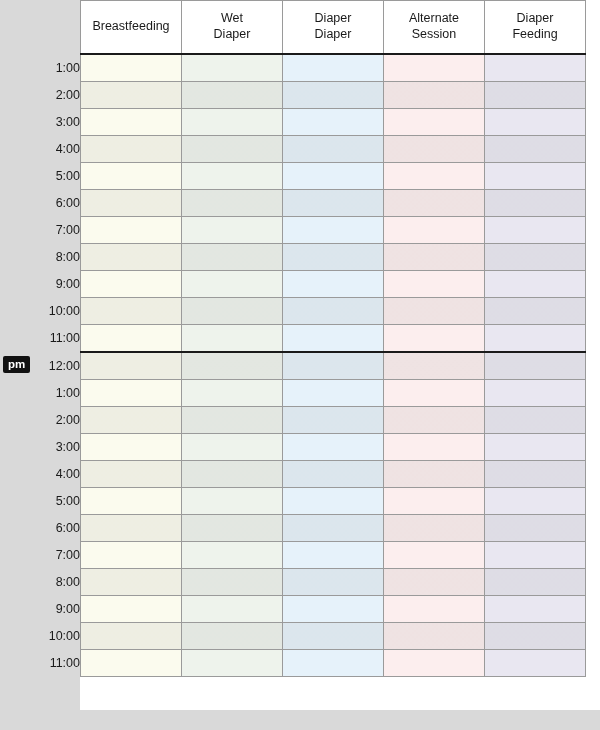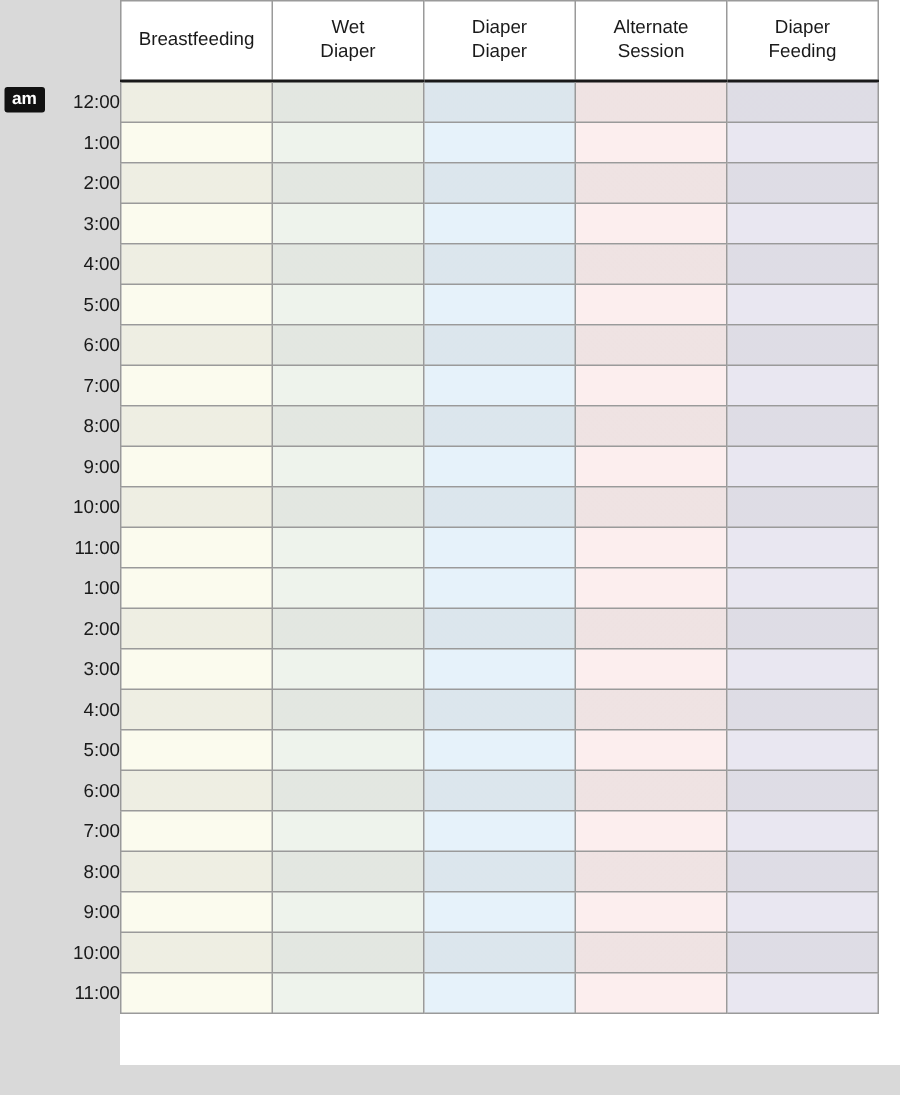--- a/index.html
+++ b/index.html
@@ -132,115 +132,115 @@
             <span>Alternate</span>
             <span>Session</span>
           </th>
           <th class="hdr">
             <span>Diaper</span>
             <span>Feeding</span>
           </th>
         </tr>
     </thead>
     <tbody>
+        <tr>
+          <td class="timecell"><span>1:00</span></td>
+          <td class="slot" style="background: rgb(251, 251, 238);"></td>
+          <td class="slot" style="background: rgb(238, 243, 236);"></td>
+          <td class="slot" style="background: rgb(230, 242, 250);"></td>
+          <td class="slot" style="background: rgb(252, 238, 238);"></td>
+          <td class="slot" style="background: rgb(233, 231, 241);"></td>
+        </tr>
+        <tr>
+          <td class="timecell"><span>2:00</span></td>
+          <td class="slot" style="background: linear-gradient(rgba(150, 150, 150, 0.13), rgba(150, 150, 150, 0.13)), rgb(251, 251, 238);"></td>
+          <td class="slot" style="background: linear-gradient(rgba(150, 150, 150, 0.13), rgba(150, 150, 150, 0.13)), rgb(238, 243, 236);"></td>
+          <td class="slot" style="background: linear-gradient(rgba(150, 150, 150, 0.13), rgba(150, 150, 150, 0.13)), rgb(230, 242, 250);"></td>
+          <td class="slot" style="background: linear-gradient(rgba(150, 150, 150, 0.13), rgba(150, 150, 150, 0.13)), rgb(252, 238, 238);"></td>
+          <td class="slot" style="background: linear-gradient(rgba(150, 150, 150, 0.13), rgba(150, 150, 150, 0.13)), rgb(233, 231, 241);"></td>
+        </tr>
+        <tr>
+          <td class="timecell"><span>3:00</span></td>
+          <td class="slot" style="background: rgb(251, 251, 238);"></td>
+          <td class="slot" style="background: rgb(238, 243, 236);"></td>
+          <td class="slot" style="background: rgb(230, 242, 250);"></td>
+          <td class="slot" style="background: rgb(252, 238, 238);"></td>
+          <td class="slot" style="background: rgb(233, 231, 241);"></td>
+        </tr>
+        <tr>
+          <td class="timecell"><span>4:00</span></td>
+          <td class="slot" style="background: linear-gradient(rgba(150, 150, 150, 0.13), rgba(150, 150, 150, 0.13)), rgb(251, 251, 238);"></td>
+          <td class="slot" style="background: linear-gradient(rgba(150, 150, 150, 0.13), rgba(150, 150, 150, 0.13)), rgb(238, 243, 236);"></td>
+          <td class="slot" style="background: linear-gradient(rgba(150, 150, 150, 0.13), rgba(150, 150, 150, 0.13)), rgb(230, 242, 250);"></td>
+          <td class="slot" style="background: linear-gradient(rgba(150, 150, 150, 0.13), rgba(150, 150, 150, 0.13)), rgb(252, 238, 238);"></td>
+          <td class="slot" style="background: linear-gradient(rgba(150, 150, 150, 0.13), rgba(150, 150, 150, 0.13)), rgb(233, 231, 241);"></td>
+        </tr>
+        <tr>
+          <td class="timecell"><span>5:00</span></td>
+          <td class="slot" style="background: rgb(251, 251, 238);"></td>
+          <td class="slot" style="background: rgb(238, 243, 236);"></td>
+          <td class="slot" style="background: rgb(230, 242, 250);"></td>
+          <td class="slot" style="background: rgb(252, 238, 238);"></td>
+          <td class="slot" style="background: rgb(233, 231, 241);"></td>
+        </tr>
+        <tr>
+          <td class="timecell"><span>6:00</span></td>
+          <td class="slot" style="background: linear-gradient(rgba(150, 150, 150, 0.13), rgba(150, 150, 150, 0.13)), rgb(251, 251, 238);"></td>
+          <td class="slot" style="background: linear-gradient(rgba(150, 150, 150, 0.13), rgba(150, 150, 150, 0.13)), rgb(238, 243, 236);"></td>
+          <td class="slot" style="background: linear-gradient(rgba(150, 150, 150, 0.13), rgba(150, 150, 150, 0.13)), rgb(230, 242, 250);"></td>
+          <td class="slot" style="background: linear-gradient(rgba(150, 150, 150, 0.13), rgba(150, 150, 150, 0.13)), rgb(252, 238, 238);"></td>
+          <td class="slot" style="background: linear-gradient(rgba(150, 150, 150, 0.13), rgba(150, 150, 150, 0.13)), rgb(233, 231, 241);"></td>
+        </tr>
+        <tr>
+          <td class="timecell"><span>7:00</span></td>
+          <td class="slot" style="background: rgb(251, 251, 238);"></td>
+          <td class="slot" style="background: rgb(238, 243, 236);"></td>
+          <td class="slot" style="background: rgb(230, 242, 250);"></td>
+          <td class="slot" style="background: rgb(252, 238, 238);"></td>
+          <td class="slot" style="background: rgb(233, 231, 241);"></td>
+        </tr>
+        <tr>
+          <td class="timecell"><span>8:00</span></td>
+          <td class="slot" style="background: linear-gradient(rgba(150, 150, 150, 0.13), rgba(150, 150, 150, 0.13)), rgb(251, 251, 238);"></td>
+          <td class="slot" style="background: linear-gradient(rgba(150, 150, 150, 0.13), rgba(150, 150, 150, 0.13)), rgb(238, 243, 236);"></td>
+          <td class="slot" style="background: linear-gradient(rgba(150, 150, 150, 0.13), rgba(150, 150, 150, 0.13)), rgb(230, 242, 250);"></td>
+          <td class="slot" style="background: linear-gradient(rgba(150, 150, 150, 0.13), rgba(150, 150, 150, 0.13)), rgb(252, 238, 238);"></td>
+          <td class="slot" style="background: linear-gradient(rgba(150, 150, 150, 0.13), rgba(150, 150, 150, 0.13)), rgb(233, 231, 241);"></td>
+        </tr>
+        <tr>
+          <td class="timecell"><span>9:00</span></td>
+          <td class="slot" style="background: rgb(251, 251, 238);"></td>
+          <td class="slot" style="background: rgb(238, 243, 236);"></td>
+          <td class="slot" style="background: rgb(230, 242, 250);"></td>
+          <td class="slot" style="background: rgb(252, 238, 238);"></td>
+          <td class="slot" style="background: rgb(233, 231, 241);"></td>
+        </tr>
+        <tr>
+          <td class="timecell"><span>10:00</span></td>
+          <td class="slot" style="background: linear-gradient(rgba(150, 150, 150, 0.13), rgba(150, 150, 150, 0.13)), rgb(251, 251, 238);"></td>
+          <td class="slot" style="background: linear-gradient(rgba(150, 150, 150, 0.13), rgba(150, 150, 150, 0.13)), rgb(238, 243, 236);"></td>
+          <td class="slot" style="background: linear-gradient(rgba(150, 150, 150, 0.13), rgba(150, 150, 150, 0.13)), rgb(230, 242, 250);"></td>
+          <td class="slot" style="background: linear-gradient(rgba(150, 150, 150, 0.13), rgba(150, 150, 150, 0.13)), rgb(252, 238, 238);"></td>
+          <td class="slot" style="background: linear-gradient(rgba(150, 150, 150, 0.13), rgba(150, 150, 150, 0.13)), rgb(233, 231, 241);"></td>
+        </tr>
+        <tr>
+          <td class="timecell"><span>11:00</span></td>
+          <td class="slot" style="background: rgb(251, 251, 238);"></td>
+          <td class="slot" style="background: rgb(238, 243, 236);"></td>
+          <td class="slot" style="background: rgb(230, 242, 250);"></td>
+          <td class="slot" style="background: rgb(252, 238, 238);"></td>
+          <td class="slot" style="background: rgb(233, 231, 241);"></td>
+        </tr>
         <tr class="daystart">
-          <td class="timecell"><span class="ampm">am</span><span>12:00</span></td>
-          <td class="slot" style="background: linear-gradient(rgba(150, 150, 150, 0.13), rgba(150, 150, 150, 0.13)), rgb(251, 251, 238);"></td>
-          <td class="slot" style="background: linear-gradient(rgba(150, 150, 150, 0.13), rgba(150, 150, 150, 0.13)), rgb(238, 243, 236);"></td>
-          <td class="slot" style="background: linear-gradient(rgba(150, 150, 150, 0.13), rgba(150, 150, 150, 0.13)), rgb(230, 242, 250);"></td>
-          <td class="slot" style="background: linear-gradient(rgba(150, 150, 150, 0.13), rgba(150, 150, 150, 0.13)), rgb(252, 238, 238);"></td>
-          <td class="slot" style="background: linear-gradient(rgba(150, 150, 150, 0.13), rgba(150, 150, 150, 0.13)), rgb(233, 231, 241);"></td>
-        </tr>
-        <tr>
-          <td class="timecell"><span>1:00</span></td>
-          <td class="slot" style="background: rgb(251, 251, 238);"></td>
-          <td class="slot" style="background: rgb(238, 243, 236);"></td>
-          <td class="slot" style="background: rgb(230, 242, 250);"></td>
-          <td class="slot" style="background: rgb(252, 238, 238);"></td>
-          <td class="slot" style="background: rgb(233, 231, 241);"></td>
-        </tr>
-        <tr>
-          <td class="timecell"><span>2:00</span></td>
-          <td class="slot" style="background: linear-gradient(rgba(150, 150, 150, 0.13), rgba(150, 150, 150, 0.13)), rgb(251, 251, 238);"></td>
-          <td class="slot" style="background: linear-gradient(rgba(150, 150, 150, 0.13), rgba(150, 150, 150, 0.13)), rgb(238, 243, 236);"></td>
-          <td class="slot" style="background: linear-gradient(rgba(150, 150, 150, 0.13), rgba(150, 150, 150, 0.13)), rgb(230, 242, 250);"></td>
-          <td class="slot" style="background: linear-gradient(rgba(150, 150, 150, 0.13), rgba(150, 150, 150, 0.13)), rgb(252, 238, 238);"></td>
-          <td class="slot" style="background: linear-gradient(rgba(150, 150, 150, 0.13), rgba(150, 150, 150, 0.13)), rgb(233, 231, 241);"></td>
-        </tr>
-        <tr>
-          <td class="timecell"><span>3:00</span></td>
-          <td class="slot" style="background: rgb(251, 251, 238);"></td>
-          <td class="slot" style="background: rgb(238, 243, 236);"></td>
-          <td class="slot" style="background: rgb(230, 242, 250);"></td>
-          <td class="slot" style="background: rgb(252, 238, 238);"></td>
-          <td class="slot" style="background: rgb(233, 231, 241);"></td>
-        </tr>
-        <tr>
-          <td class="timecell"><span>4:00</span></td>
-          <td class="slot" style="background: linear-gradient(rgba(150, 150, 150, 0.13), rgba(150, 150, 150, 0.13)), rgb(251, 251, 238);"></td>
-          <td class="slot" style="background: linear-gradient(rgba(150, 150, 150, 0.13), rgba(150, 150, 150, 0.13)), rgb(238, 243, 236);"></td>
-          <td class="slot" style="background: linear-gradient(rgba(150, 150, 150, 0.13), rgba(150, 150, 150, 0.13)), rgb(230, 242, 250);"></td>
-          <td class="slot" style="background: linear-gradient(rgba(150, 150, 150, 0.13), rgba(150, 150, 150, 0.13)), rgb(252, 238, 238);"></td>
-          <td class="slot" style="background: linear-gradient(rgba(150, 150, 150, 0.13), rgba(150, 150, 150, 0.13)), rgb(233, 231, 241);"></td>
-        </tr>
-        <tr>
-          <td class="timecell"><span>5:00</span></td>
-          <td class="slot" style="background: rgb(251, 251, 238);"></td>
-          <td class="slot" style="background: rgb(238, 243, 236);"></td>
-          <td class="slot" style="background: rgb(230, 242, 250);"></td>
-          <td class="slot" style="background: rgb(252, 238, 238);"></td>
-          <td class="slot" style="background: rgb(233, 231, 241);"></td>
-        </tr>
-        <tr>
-          <td class="timecell"><span>6:00</span></td>
-          <td class="slot" style="background: linear-gradient(rgba(150, 150, 150, 0.13), rgba(150, 150, 150, 0.13)), rgb(251, 251, 238);"></td>
-          <td class="slot" style="background: linear-gradient(rgba(150, 150, 150, 0.13), rgba(150, 150, 150, 0.13)), rgb(238, 243, 236);"></td>
-          <td class="slot" style="background: linear-gradient(rgba(150, 150, 150, 0.13), rgba(150, 150, 150, 0.13)), rgb(230, 242, 250);"></td>
-          <td class="slot" style="background: linear-gradient(rgba(150, 150, 150, 0.13), rgba(150, 150, 150, 0.13)), rgb(252, 238, 238);"></td>
-          <td class="slot" style="background: linear-gradient(rgba(150, 150, 150, 0.13), rgba(150, 150, 150, 0.13)), rgb(233, 231, 241);"></td>
-        </tr>
-        <tr>
-          <td class="timecell"><span>7:00</span></td>
-          <td class="slot" style="background: rgb(251, 251, 238);"></td>
-          <td class="slot" style="background: rgb(238, 243, 236);"></td>
-          <td class="slot" style="background: rgb(230, 242, 250);"></td>
-          <td class="slot" style="background: rgb(252, 238, 238);"></td>
-          <td class="slot" style="background: rgb(233, 231, 241);"></td>
-        </tr>
-        <tr>
-          <td class="timecell"><span>8:00</span></td>
-          <td class="slot" style="background: linear-gradient(rgba(150, 150, 150, 0.13), rgba(150, 150, 150, 0.13)), rgb(251, 251, 238);"></td>
-          <td class="slot" style="background: linear-gradient(rgba(150, 150, 150, 0.13), rgba(150, 150, 150, 0.13)), rgb(238, 243, 236);"></td>
-          <td class="slot" style="background: linear-gradient(rgba(150, 150, 150, 0.13), rgba(150, 150, 150, 0.13)), rgb(230, 242, 250);"></td>
-          <td class="slot" style="background: linear-gradient(rgba(150, 150, 150, 0.13), rgba(150, 150, 150, 0.13)), rgb(252, 238, 238);"></td>
-          <td class="slot" style="background: linear-gradient(rgba(150, 150, 150, 0.13), rgba(150, 150, 150, 0.13)), rgb(233, 231, 241);"></td>
-        </tr>
-        <tr>
-          <td class="timecell"><span>9:00</span></td>
-          <td class="slot" style="background: rgb(251, 251, 238);"></td>
-          <td class="slot" style="background: rgb(238, 243, 236);"></td>
-          <td class="slot" style="background: rgb(230, 242, 250);"></td>
-          <td class="slot" style="background: rgb(252, 238, 238);"></td>
-          <td class="slot" style="background: rgb(233, 231, 241);"></td>
-        </tr>
-        <tr>
-          <td class="timecell"><span>10:00</span></td>
-          <td class="slot" style="background: linear-gradient(rgba(150, 150, 150, 0.13), rgba(150, 150, 150, 0.13)), rgb(251, 251, 238);"></td>
-          <td class="slot" style="background: linear-gradient(rgba(150, 150, 150, 0.13), rgba(150, 150, 150, 0.13)), rgb(238, 243, 236);"></td>
-          <td class="slot" style="background: linear-gradient(rgba(150, 150, 150, 0.13), rgba(150, 150, 150, 0.13)), rgb(230, 242, 250);"></td>
-          <td class="slot" style="background: linear-gradient(rgba(150, 150, 150, 0.13), rgba(150, 150, 150, 0.13)), rgb(252, 238, 238);"></td>
-          <td class="slot" style="background: linear-gradient(rgba(150, 150, 150, 0.13), rgba(150, 150, 150, 0.13)), rgb(233, 231, 241);"></td>
-        </tr>
-        <tr>
-          <td class="timecell"><span>11:00</span></td>
-          <td class="slot" style="background: rgb(251, 251, 238);"></td>
-          <td class="slot" style="background: rgb(238, 243, 236);"></td>
-          <td class="slot" style="background: rgb(230, 242, 250);"></td>
-          <td class="slot" style="background: rgb(252, 238, 238);"></td>
-          <td class="slot" style="background: rgb(233, 231, 241);"></td>
+          <td class="timecell"><span class="ampm">pm</span><span>12:00</span></td>
+          <td class="slot" style="background: linear-gradient(rgba(150, 150, 150, 0.13), rgba(150, 150, 150, 0.13)), rgb(251, 251, 238);"></td>
+          <td class="slot" style="background: linear-gradient(rgba(150, 150, 150, 0.13), rgba(150, 150, 150, 0.13)), rgb(238, 243, 236);"></td>
+          <td class="slot" style="background: linear-gradient(rgba(150, 150, 150, 0.13), rgba(150, 150, 150, 0.13)), rgb(230, 242, 250);"></td>
+          <td class="slot" style="background: linear-gradient(rgba(150, 150, 150, 0.13), rgba(150, 150, 150, 0.13)), rgb(252, 238, 238);"></td>
+          <td class="slot" style="background: linear-gradient(rgba(150, 150, 150, 0.13), rgba(150, 150, 150, 0.13)), rgb(233, 231, 241);"></td>
         </tr>
         <tr>
           <td class="timecell"><span>1:00</span></td>
           <td class="slot" style="background: rgb(251, 251, 238);"></td>
           <td class="slot" style="background: rgb(238, 243, 236);"></td>
           <td class="slot" style="background: rgb(230, 242, 250);"></td>
           <td class="slot" style="background: rgb(252, 238, 238);"></td>
           <td class="slot" style="background: rgb(233, 231, 241);"></td>
         </tr>
         <tr>

